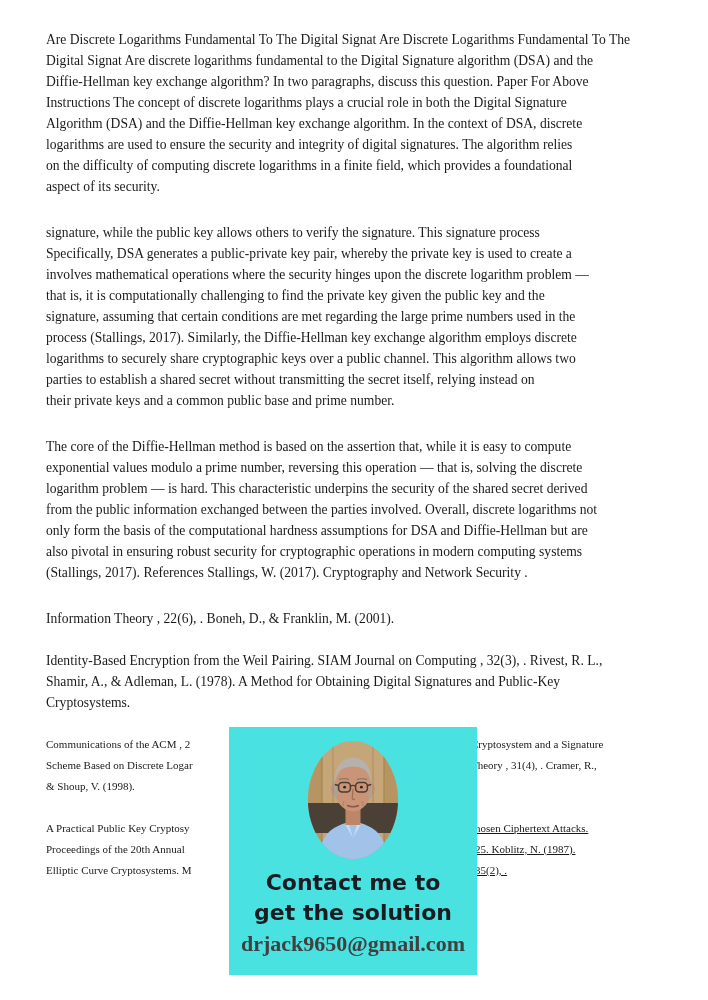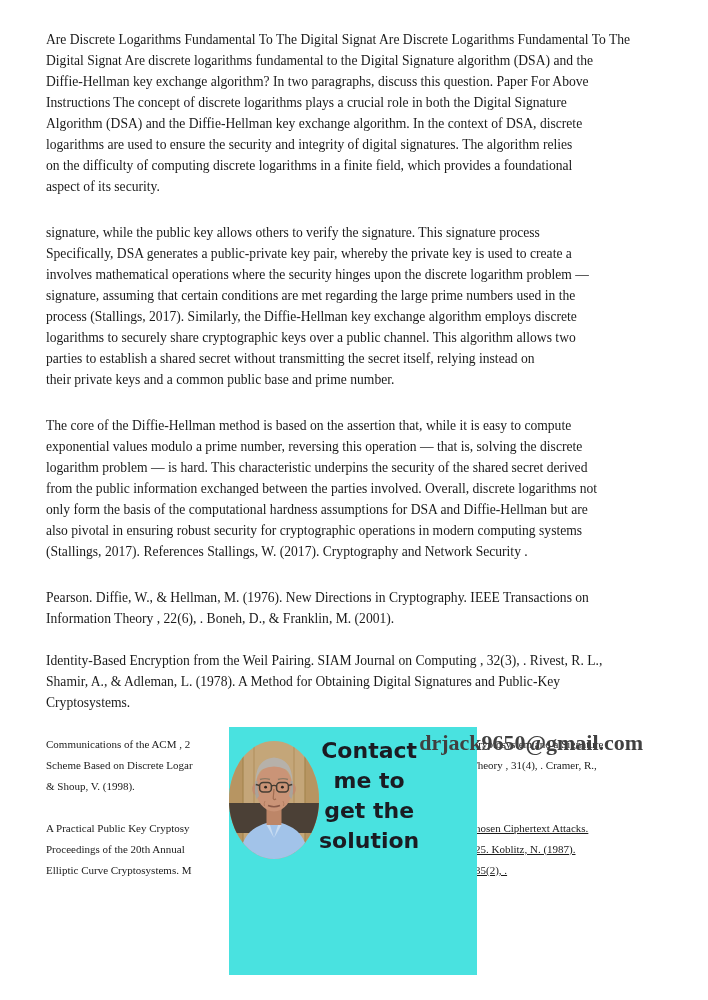--- a/index.html
+++ b/index.html
@@ -12,21 +12,21 @@
   .para:last-child{margin-bottom:0;}
   .ln{display:block;height:21px;line-height:21px;font-size:13.6px;white-space:nowrap;}
   .fline{position:relative;display:block;height:21px;line-height:21px;
          font-size:11px;white-space:nowrap;}
   .fl{display:inline-block;white-space:nowrap;}
   .fr{position:absolute;top:0;white-space:nowrap;}
   .p6 .fr{left:425px;}
   .p7 .fr{left:429px;text-decoration:underline;}
   
   .contact-card{position:absolute;left:229px;top:727px;width:248px;height:248px;
-                background:#49e2e0;display:flex;
+                background:#49e2e0;display:flex;flex-direction:column;align-items:center;
                 box-sizing:border-box;}
   .avatar{width:90px;height:118px;margin-top:14px;flex:0 0 auto;}
   .avatar svg{display:block;width:90px;height:118px;}
   .card-heading{margin-top:9px;text-align:center;
                 font-family:"DejaVu Sans","Liberation Sans",sans-serif;
                 font-weight:bold;font-size:22px;line-height:30px;color:#1b1b22;}
   .card-email{margin-top:3px;text-align:center;
               font-family:"Liberation Serif","DejaVu Serif",serif;
               font-weight:bold;font-size:22px;line-height:26px;color:#404040;}
 </style>
@@ -44,39 +44,39 @@
       <span class="ln">Algorithm (DSA) and the Diffie-Hellman key exchange algorithm. In the context of DSA, discrete</span>
       <span class="ln">logarithms are used to ensure the security and integrity of digital signatures. The algorithm relies</span>
       <span class="ln">on the difficulty of computing discrete logarithms in a finite field, which provides a foundational</span>
       <span class="ln">aspect of its security.</span>
     </p>
 
     <p class="para">
       <span class="ln">signature, while the public key allows others to verify the signature. This signature process</span>
       <span class="ln">Specifically, DSA generates a public-private key pair, whereby the private key is used to create a</span>
       <span class="ln">involves mathematical operations where the security hinges upon the discrete logarithm problem —</span>
+      <span class="ln">that is, it is computationally challenging to find the private key given the public key and the</span>
       <span class="ln">signature, assuming that certain conditions are met regarding the large prime numbers used in the</span>
       <span class="ln">process (Stallings, 2017). Similarly, the Diffie-Hellman key exchange algorithm employs discrete</span>
       <span class="ln">logarithms to securely share cryptographic keys over a public channel. This algorithm allows two</span>
       <span class="ln">parties to establish a shared secret without transmitting the secret itself, relying instead on</span>
       <span class="ln">their private keys and a common public base and prime number.</span>
     </p>
 
     <p class="para">
       <span class="ln">The core of the Diffie-Hellman method is based on the assertion that, while it is easy to compute</span>
       <span class="ln">exponential values modulo a prime number, reversing this operation — that is, solving the discrete</span>
       <span class="ln">logarithm problem — is hard. This characteristic underpins the security of the shared secret derived</span>
       <span class="ln">from the public information exchanged between the parties involved. Overall, discrete logarithms not</span>
       <span class="ln">only form the basis of the computational hardness assumptions for DSA and Diffie-Hellman but are</span>
       <span class="ln">also pivotal in ensuring robust security for cryptographic operations in modern computing systems</span>
       <span class="ln">(Stallings, 2017). References Stallings, W. (2017). Cryptography and Network Security .</span>
     </p>
 
     <p class="para tight">
-      <span class="ln">Pearson. Diffie, W., &amp; Hellman, M. (1976). New Directions in Cryptography. IEEE Transactions on</span>
       <span class="ln">Information Theory , 22(6), . Boneh, D., &amp; Franklin, M. (2001).</span>
     </p>
 
     <p class="para tight">
       <span class="ln">Identity-Based Encryption from the Weil Pairing. SIAM Journal on Computing , 32(3), . Rivest, R. L.,</span>
       <span class="ln">Shamir, A., &amp; Adleman, L. (1978). A Method for Obtaining Digital Signatures and Public-Key</span>
       <span class="ln">Cryptosystems.</span>
     </p>
 
     <p class="para tight p6">

